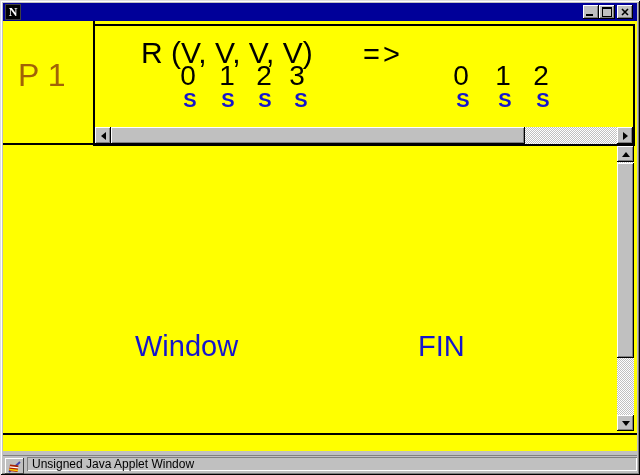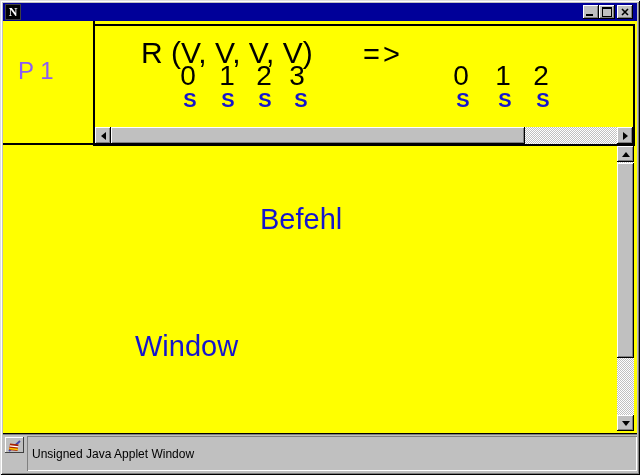--- a/index.html
+++ b/index.html
@@ -36,21 +36,21 @@
   
   .applet{
     position:absolute;left:3px;top:21px;right:3px;bottom:24px;
     background:#ffff00;
   }
   .p1-cell{
     position:absolute;left:0;top:0;width:90px;height:122px;
     border-right:2px solid #000;border-bottom:2px solid #000;
     background:#ffff00;
   }
-  .p1-text{position:absolute;left:15px;top:36px;font-size:24px;color:#8b5cf6;white-space:pre;}
+  .p1-text{position:absolute;left:15px;top:36px;font-size:32px;color:#a16207;white-space:pre;}
   .hdr-panel{
     position:absolute;left:90px;top:3px;width:542px;height:122px;
     box-sizing:border-box;border:2px solid #000;background:#ffff00;
   }
   .hdr-panel span{position:absolute;white-space:pre;}
   .sig{top:10px;font-size:30px;color:#000;}
   .arrow{top:12px;font-size:29px;letter-spacing:3px;color:#000;}
   .idx{top:34px;font-size:28px;color:#000;width:18px;text-align:center;}
   .stk{top:63px;font-size:20px;font-weight:bold;color:#1515cd;width:18px;text-align:center;}
   
@@ -83,21 +83,21 @@
   .tri-left{width:0;height:0;border-top:4px solid transparent;border-bottom:4px solid transparent;border-right:5px solid #000;}
   .tri-right{width:0;height:0;border-top:4px solid transparent;border-bottom:4px solid transparent;border-left:5px solid #000;}
   
   .main-label{position:absolute;font-size:29px;color:#1515cd;white-space:pre;}
   .lbl-befehl{left:257px;top:182px;}
   .lbl-block{left:132px;top:309px;}
   .lbl-fin{left:415px;top:309px;}
   .main-bottom-border{position:absolute;left:0;top:412px;right:0;height:2px;background:#000;}
   
   .statusbar{
-    position:absolute;left:3px;right:3px;bottom:3px;height:38px;background:#c0c0c0;
+    position:absolute;left:3px;right:3px;bottom:3px;height:17px;background:#c0c0c0;
     box-shadow: inset 0 1px 0 #808080;
   }
   .status-icon{
     position:absolute;left:2px;top:3px;width:19px;height:16px;background:#c0c0c0;
     box-shadow: inset -1px -1px 0 #404040, inset 1px 1px 0 #fff;
     display:flex;align-items:center;justify-content:center;
   }
   .status-field{
     position:absolute;left:24px;right:0;top:2px;bottom:1px;
     box-shadow: inset 1px 1px 0 #808080, inset -1px -1px 0 #fff;
@@ -159,22 +159,22 @@
         <div class="sb-btn left">
           <span class="tri-left"></span>
         </div>
         <div class="sb-thumb"></div>
         <div class="sb-btn right">
           <span class="tri-right"></span>
         </div>
       </div>
     </div>
 
-    <div class="main-label lbl-befehl">Befehl</div>
     <div class="main-label lbl-block">Window</div>
+    <div class="main-label lbl-fin">FIN</div>
 
     <div class="vscroll dither">
       <div class="sb-btn up">
         <span class="tri-up"></span>
       </div>
       <div class="sb-thumb"></div>
       <div class="sb-btn down">
         <span class="tri-down"></span>
       </div>
     </div>

